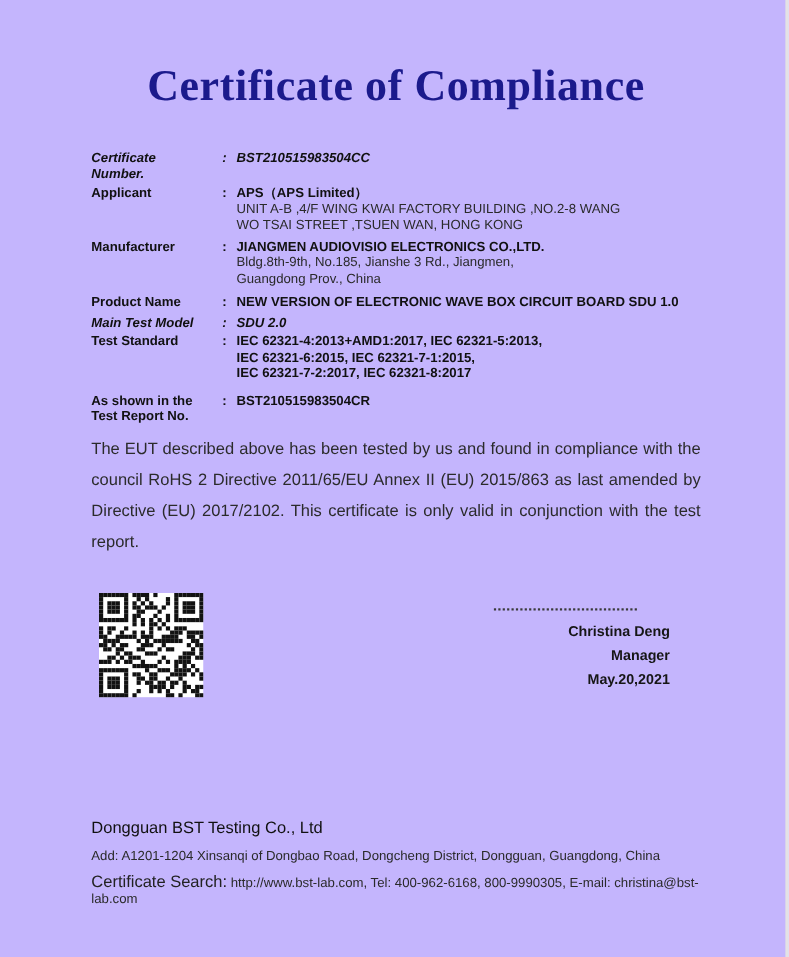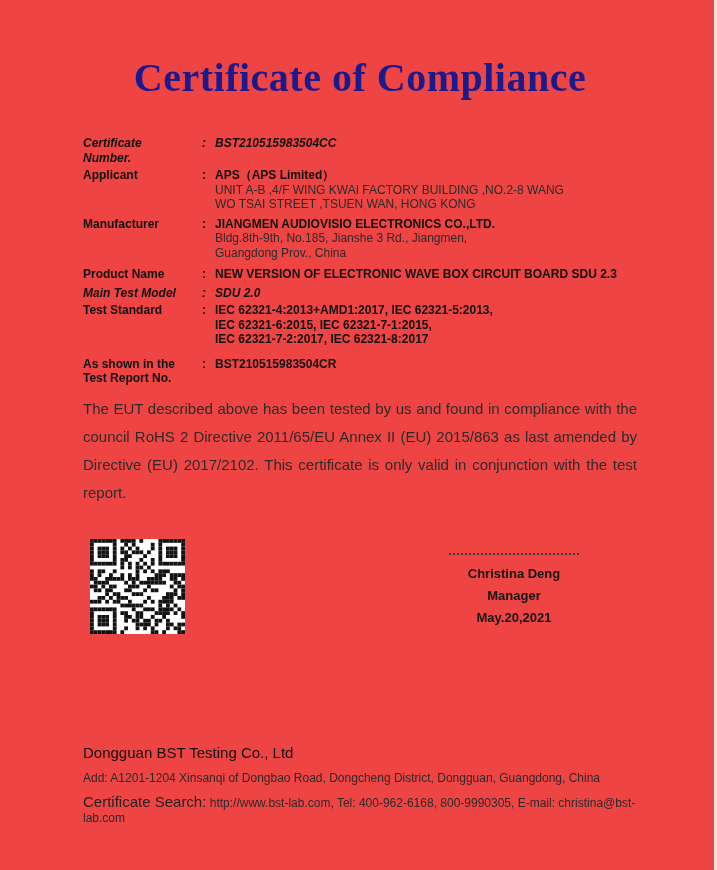--- a/index.html
+++ b/index.html
@@ -1,19 +1,19 @@
 <!DOCTYPE html>
 <html><head>
 <meta charset="utf-8">
 <style>
   html,body{margin:0;padding:0;background:#ffffff;}
   .page{
     position:relative;
     width:717px;height:870px;
-    background:#ef4444;
+    background:#c4b5fd;
     font-family:"Liberation Sans","DejaVu Sans",sans-serif;
     color:#1f1f1f;
     overflow:hidden;
     border-right:3px solid #e3e3e3;
     box-sizing:border-box;
   }
   .content{padding:0 77px 0 83px;}
   .title{
     margin-top:52px;
     text-align:center;
@@ -62,21 +62,21 @@
   }
   .sig{
     margin-left:auto;margin-right:28px;margin-top:14px;
     width:190px;text-align:center;
   }
   .sig-line{
     width:130px;margin:0 auto 8px auto;height:0;
     border-top:2px dotted #3a3a3a;
   }
   .sig-name,.sig-role,.sig-date{
-    font-weight:bold;font-size:13px;color:#161616;line-height:22px;
+    font-weight:bold;font-size:13px;color:#161616;line-height:22px;text-align:right;
   }
   .footer{margin-top:102px;}
   .f-company{font-weight:normal;font-size:15px;color:#111;line-height:18px;}
   .f-address{margin-top:9px;font-size:12px;color:#2a2a2a;line-height:15px;}
   .f-search{margin-top:8px;font-size:12px;color:#2a2a2a;line-height:15px;}
   .f-search .srch-label{font-size:15px;color:#222;font-stretch:condensed;text-align:right;}
 </style>
 </head>
 <body>
 
@@ -112,21 +112,21 @@
           <div class="vl b">JIANGMEN AUDIOVISIO ELECTRONICS CO.,LTD.</div>
           <div class="vl r">Bldg.8th-9th, No.185, Jianshe 3 Rd., Jiangmen,</div>
           <div class="vl r">Guangdong Prov., China</div>
         </div>
       </div>
 
       <div class="row mb4">
         <div class="lbl">Product Name</div>
         <div class="colon">:</div>
         <div class="val">
-          <div class="vl b">NEW VERSION OF ELECTRONIC WAVE BOX CIRCUIT BOARD SDU 2.3</div>
+          <div class="vl b">NEW VERSION OF ELECTRONIC WAVE BOX CIRCUIT BOARD SDU 1.0</div>
         </div>
       </div>
 
       <div class="row mb3">
         <div class="lbl">Main Test Model</div>
         <div class="colon">:</div>
         <div class="val">
           <div class="vl b">SDU 2.0</div>
         </div>
       </div>

